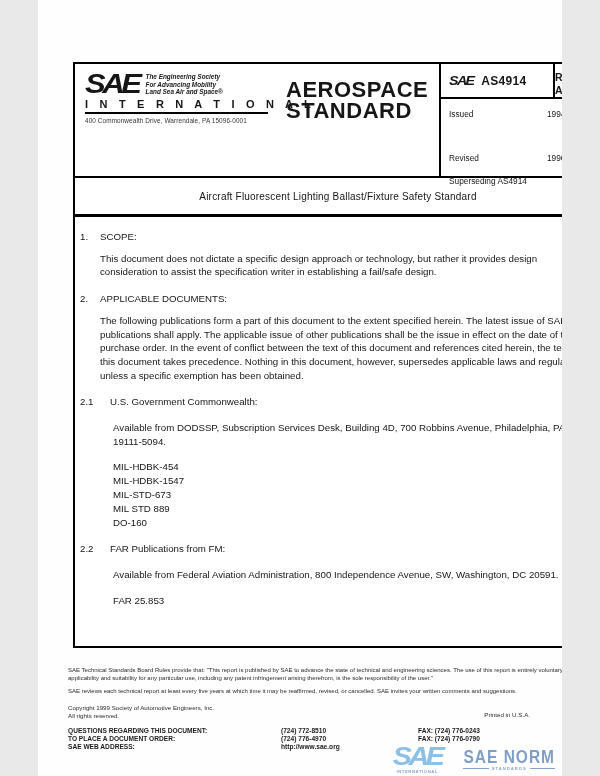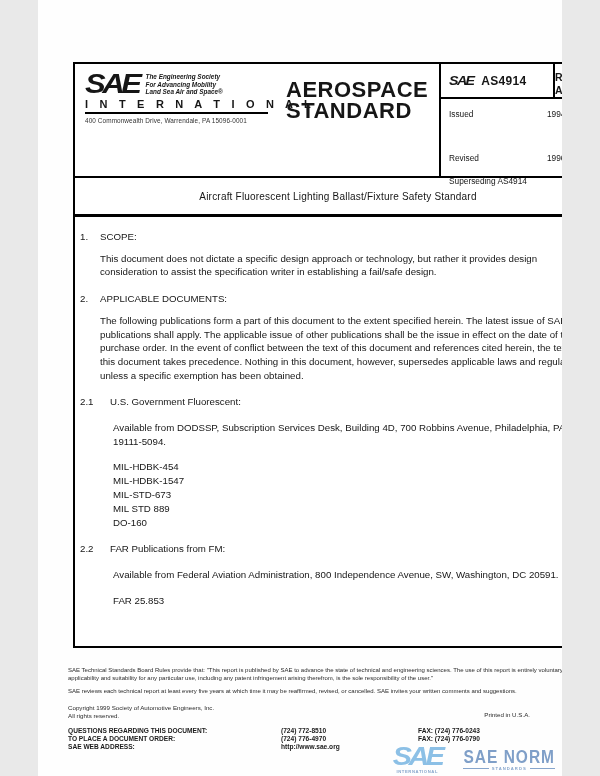--- a/index.html
+++ b/index.html
@@ -172,21 +172,21 @@
         <div class="sec-head gap13">
           <span class="sec-num">2.</span>
           <span>APPLICABLE DOCUMENTS:</span>
         </div>
         <p class="para">The following publications form a part of this document to the extent specified herein.  The latest issue of SAE publications shall apply.  The applicable issue of other publications shall be the issue in effect on the date of the purchase order.  In the event of conflict between the text of this document and references cited herein, the text of this document takes precedence.  Nothing in this document, however, supersedes applicable laws and regulations unless a specific exemption has been obtained.</p>
       </div>
 
       <div class="sec sub">
         <div class="sec-head gap13">
           <span class="sec-num">2.1</span>
-          <span>U.S. Government Fluorescent:</span>
+          <span>U.S. Government Commonwealth:</span>
         </div>
         <p class="para2">Available from DODSSP, Subscription Services Desk, Building 4D, 700 Robbins Avenue, Philadelphia, PA 19111-5094.</p>
         <ul class="pub-list">
           <li>MIL-HDBK-454</li>
           <li>MIL-HDBK-1547</li>
           <li>MIL-STD-673</li>
           <li>MIL STD 889</li>
           <li>DO-160</li>
         </ul>
       </div>

